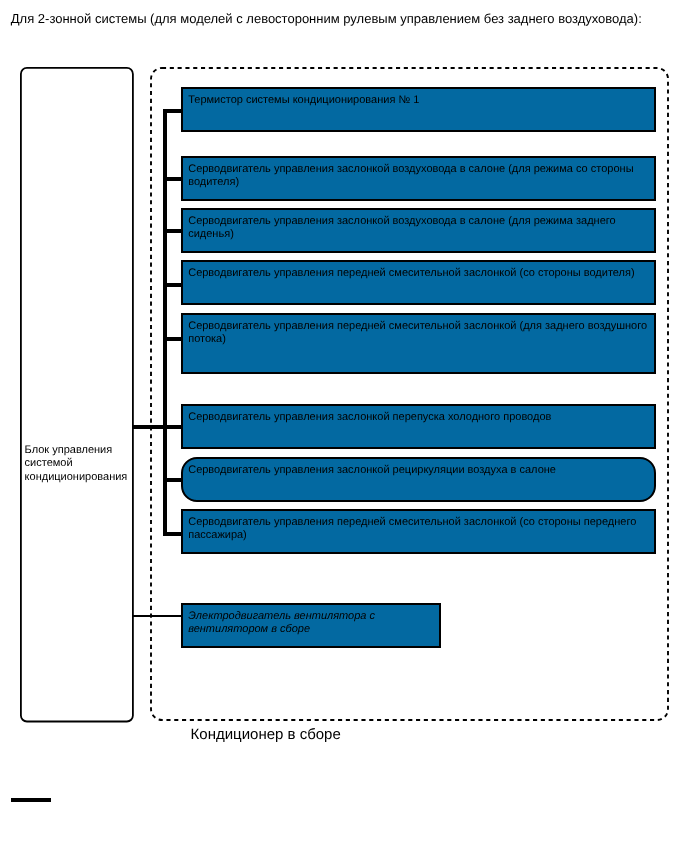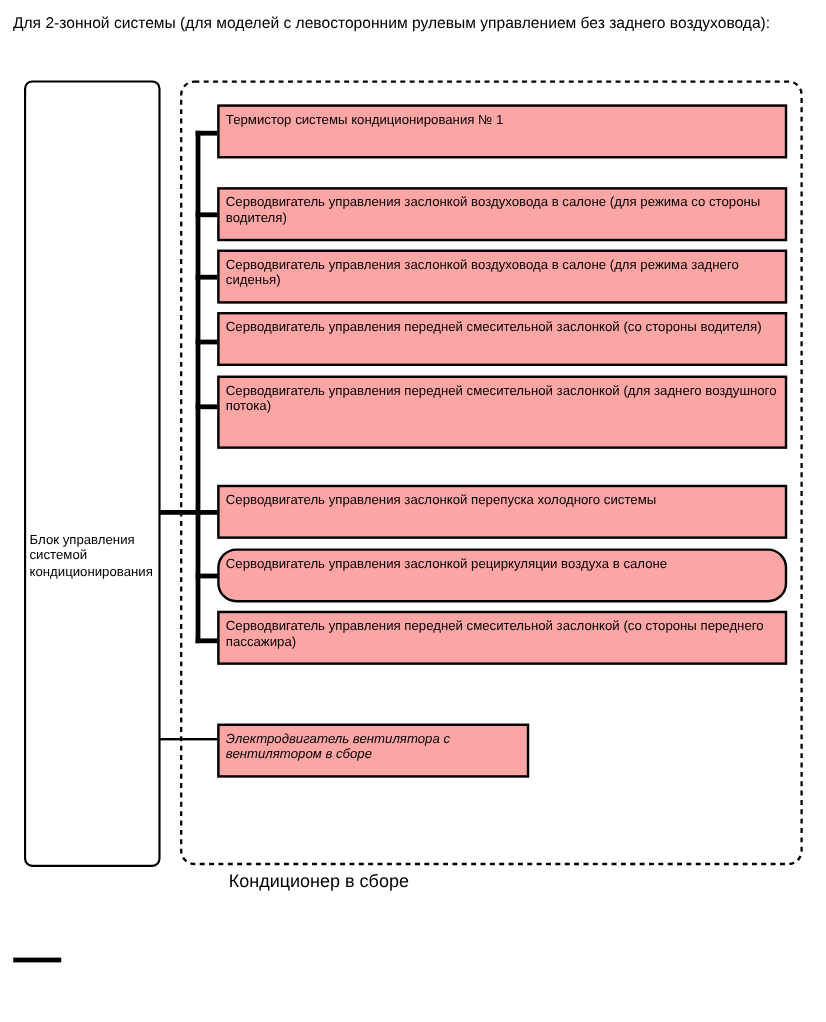--- a/index.html
+++ b/index.html
@@ -12,21 +12,21 @@
   .title{position:absolute;left:10.8px;top:11px;font-size:13px;white-space:nowrap;}
 
   
   #ecu-svg{position:absolute;left:0;top:0;overflow:visible;}
   #ecu-label{position:absolute;left:24.6px;top:418px;width:106px;font-size:11px;line-height:13.3px;margin-top:26px;}
 
   
   #assy-svg{position:absolute;left:0;top:0;overflow:visible;}
 
   
-  .box{position:absolute;border:2.4px solid #000;box-sizing:border-box;background:#fca5a5;}
+  .box{position:absolute;border:2.4px solid #000;box-sizing:border-box;background:#0369a1;}
   .box > span{position:absolute;left:5.2px;top:5.3px;width:466px;font-size:11px;line-height:12.9px;}
   .box.narrow > span{width:250px;font-style:italic;}
 
   
   .cap{position:absolute;font-size:15px;white-space:nowrap;}
 
   
   .ln{position:absolute;background:#000;}
 </style>
 </head>
@@ -69,21 +69,21 @@
       <div class="box" style="left: 181px; top: 208px; width: 475px; height: 45px;">
         <span>Серводвигатель управления заслонкой воздуховода в салоне (для режима заднего сиденья)</span>
       </div>
       <div class="box" style="left: 181px; top: 260px; width: 475px; height: 45px;">
         <span>Серводвигатель управления передней смесительной заслонкой (со стороны водителя)</span>
       </div>
       <div class="box" style="left: 181px; top: 313px; width: 475px; height: 61px;">
         <span>Серводвигатель управления передней смесительной заслонкой (для заднего воздушного потока)</span>
       </div>
       <div class="box" style="left: 181px; top: 404px; width: 475px; height: 45px;">
-        <span>Серводвигатель управления заслонкой перепуска холодного системы</span>
+        <span>Серводвигатель управления заслонкой перепуска холодного проводов</span>
       </div>
       <div class="box" style="left: 181px; top: 457px; width: 475px; height: 45px; border-radius: 16px;">
         <span>Серводвигатель управления заслонкой рециркуляции воздуха в салоне</span>
       </div>
       <div class="box" style="left: 181px; top: 509px; width: 475px; height: 45px;">
         <span>Серводвигатель управления передней смесительной заслонкой (со стороны переднего пассажира)</span>
       </div>
       <div class="box narrow" style="left: 181px; top: 603px; width: 260px; height: 45px;">
         <span>Электродвигатель вентилятора с вентилятором в сборе</span>
       </div>

